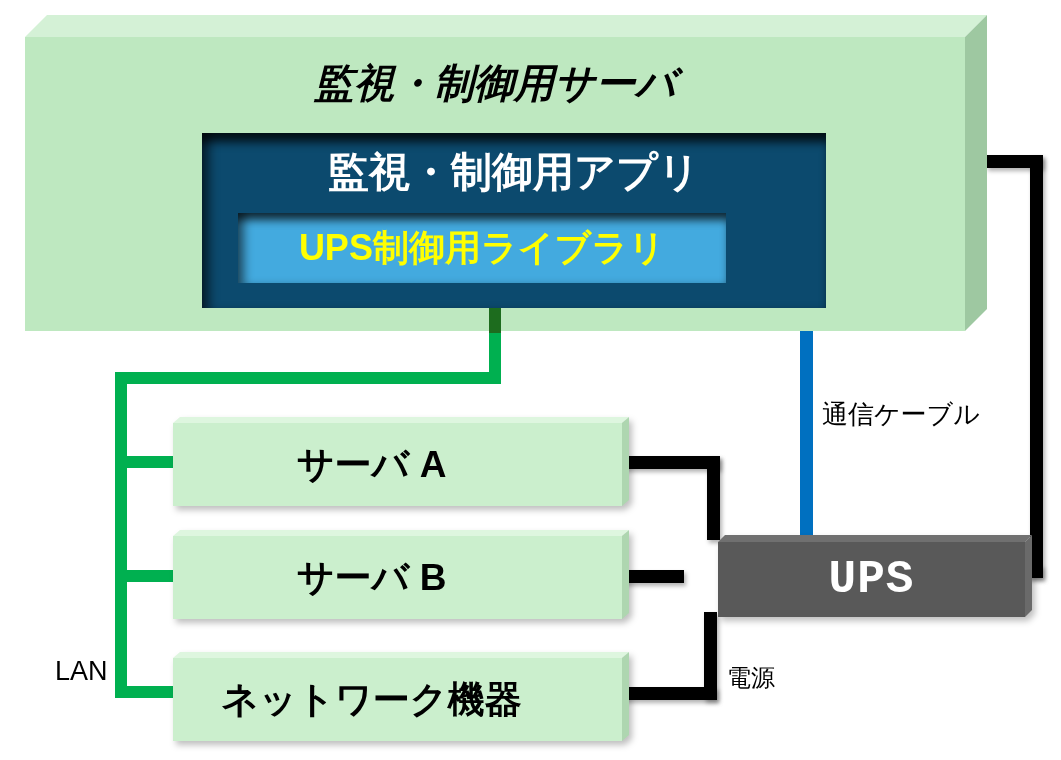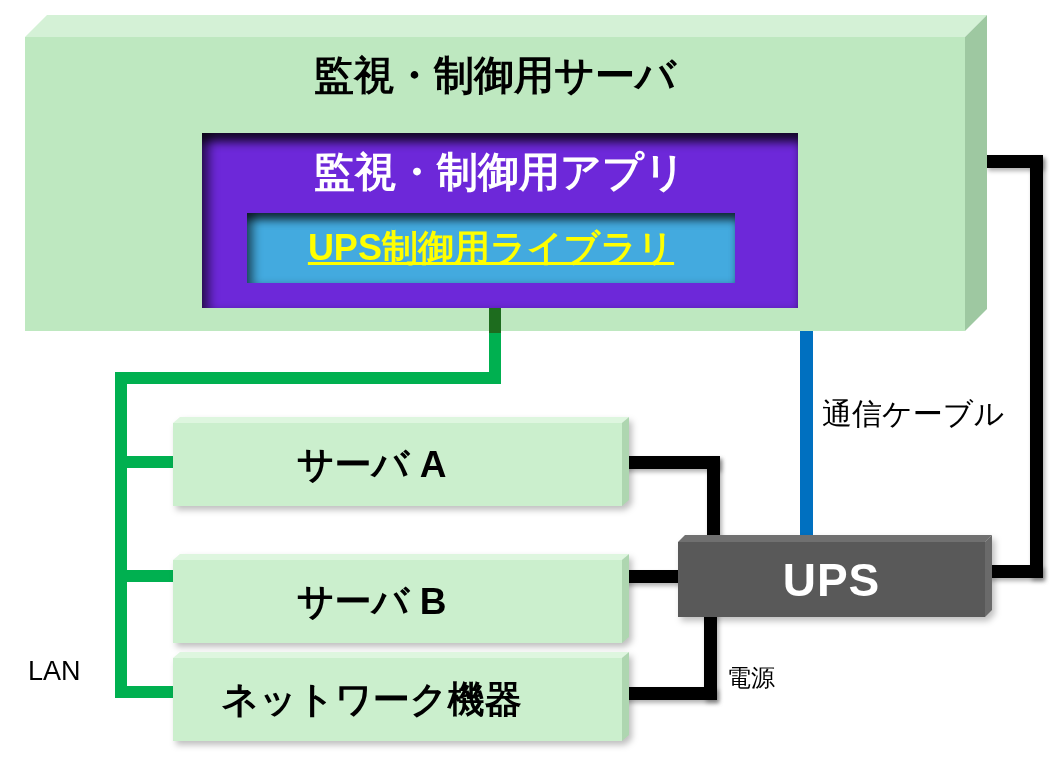--- a/index.html
+++ b/index.html
@@ -35,82 +35,83 @@
     font-weight: bold;
     color: #000000;
     white-space: nowrap;
     z-index: 2;
   }
   .soft-shadow { filter: drop-shadow(3px 4px 3px rgba(0,0,0,0.25)); }
 
   
   #big-box { left: 25px; top: 15px; width: 962px; height: 316px; }
   #big-box .label {
-    left: 0; top: 36px; width: 940px; height: 48px;
+    left: 0; top: 44px; width: 940px; height: 48px;
     font-size: 40px;
+    font-style: italic;
   }
 
   
   #app-box {
     left: 202px; top: 133px; width: 596px; height: 175px;
-    background: #6d28d9;
+    background: #0c4a6e;
     box-shadow: inset 0 12px 10px -3px rgba(0,0,0,0.78),
                 inset 12px 0 10px -4px rgba(0,0,0,0.50);
     z-index: 4;
+    padding-left: 28px;
   }
   #app-box .app-label {
     position: absolute;
     left: 0; top: 12px; width: 100%;
     text-align: center;
     font-size: 41px; font-weight: bold;
     color: #ffffff;
     white-space: nowrap;
   }
   
   #lib-box {
     position: absolute;
-    left: 45px; top: 80px; width: 488px; height: 70px;
+    left: 36px; top: 80px; width: 488px; height: 70px;
     background: #43AADF;
     box-shadow: inset 0 10px 9px -3px rgba(0,0,0,0.72),
                 inset 10px 0 9px -3px rgba(0,0,0,0.45);
     display: flex; align-items: center; justify-content: center;
     font-size: 36px; font-weight: bold;
     color: #FFFF00;
     white-space: nowrap;
-    text-decoration: underline;
   }
 
   
   .device-box { left: 173px; width: 456px; height: 89px; }
   #device-a { top: 417px; }
-  #device-b { top: 530px; margin-top: 24px; }
+  #device-b { top: 530px; }
   #device-n { top: 652px; }
   .device-box .label {
     left: 0; top: 6px; width: 397px; height: 83px;
     font-size: 37px;
   }
 
   
-  #ups-box { left: 678px; top: 535px; width: 322px; height: 82px; }
+  #ups-box { left: 718px; top: 535px; width: 322px; height: 82px; font-family: Liberation Mono, monospace; }
   #ups-box .label {
     left: 0; top: 7px; width: 307px; height: 75px;
     font-size: 46px;
     color: #ffffff;
     letter-spacing: 1px;
   }
 
   
   .annotation {
     position: absolute;
     color: #000000;
     z-index: 5;
     white-space: nowrap;
   }
-  #lan-label { left: 28px; top: 656px; font-size: 27px; }
-  #comm-label { left: 822px; top: 398px; font-size: 30px; line-height: 32px; }
+  #lan-label { left: 55px; top: 656px; font-size: 27px; }
+  #comm-label { left: 822px; top: 398px; font-size: 26px; line-height: 32px; }
   #power-label { left: 727px; top: 662px; font-size: 24px; }
 </style>
 </head>
 <body>
 
 <div id="canvas">
 
   <div class="line green" style="left:115px; top:372px; width:12px; height:326px;"></div>
   <div class="line green" style="left:115px; top:372px; width:386px; height:12px;"></div>
   <div class="line green" style="left:489px; top:331px; width:12px; height:53px;"></div>

